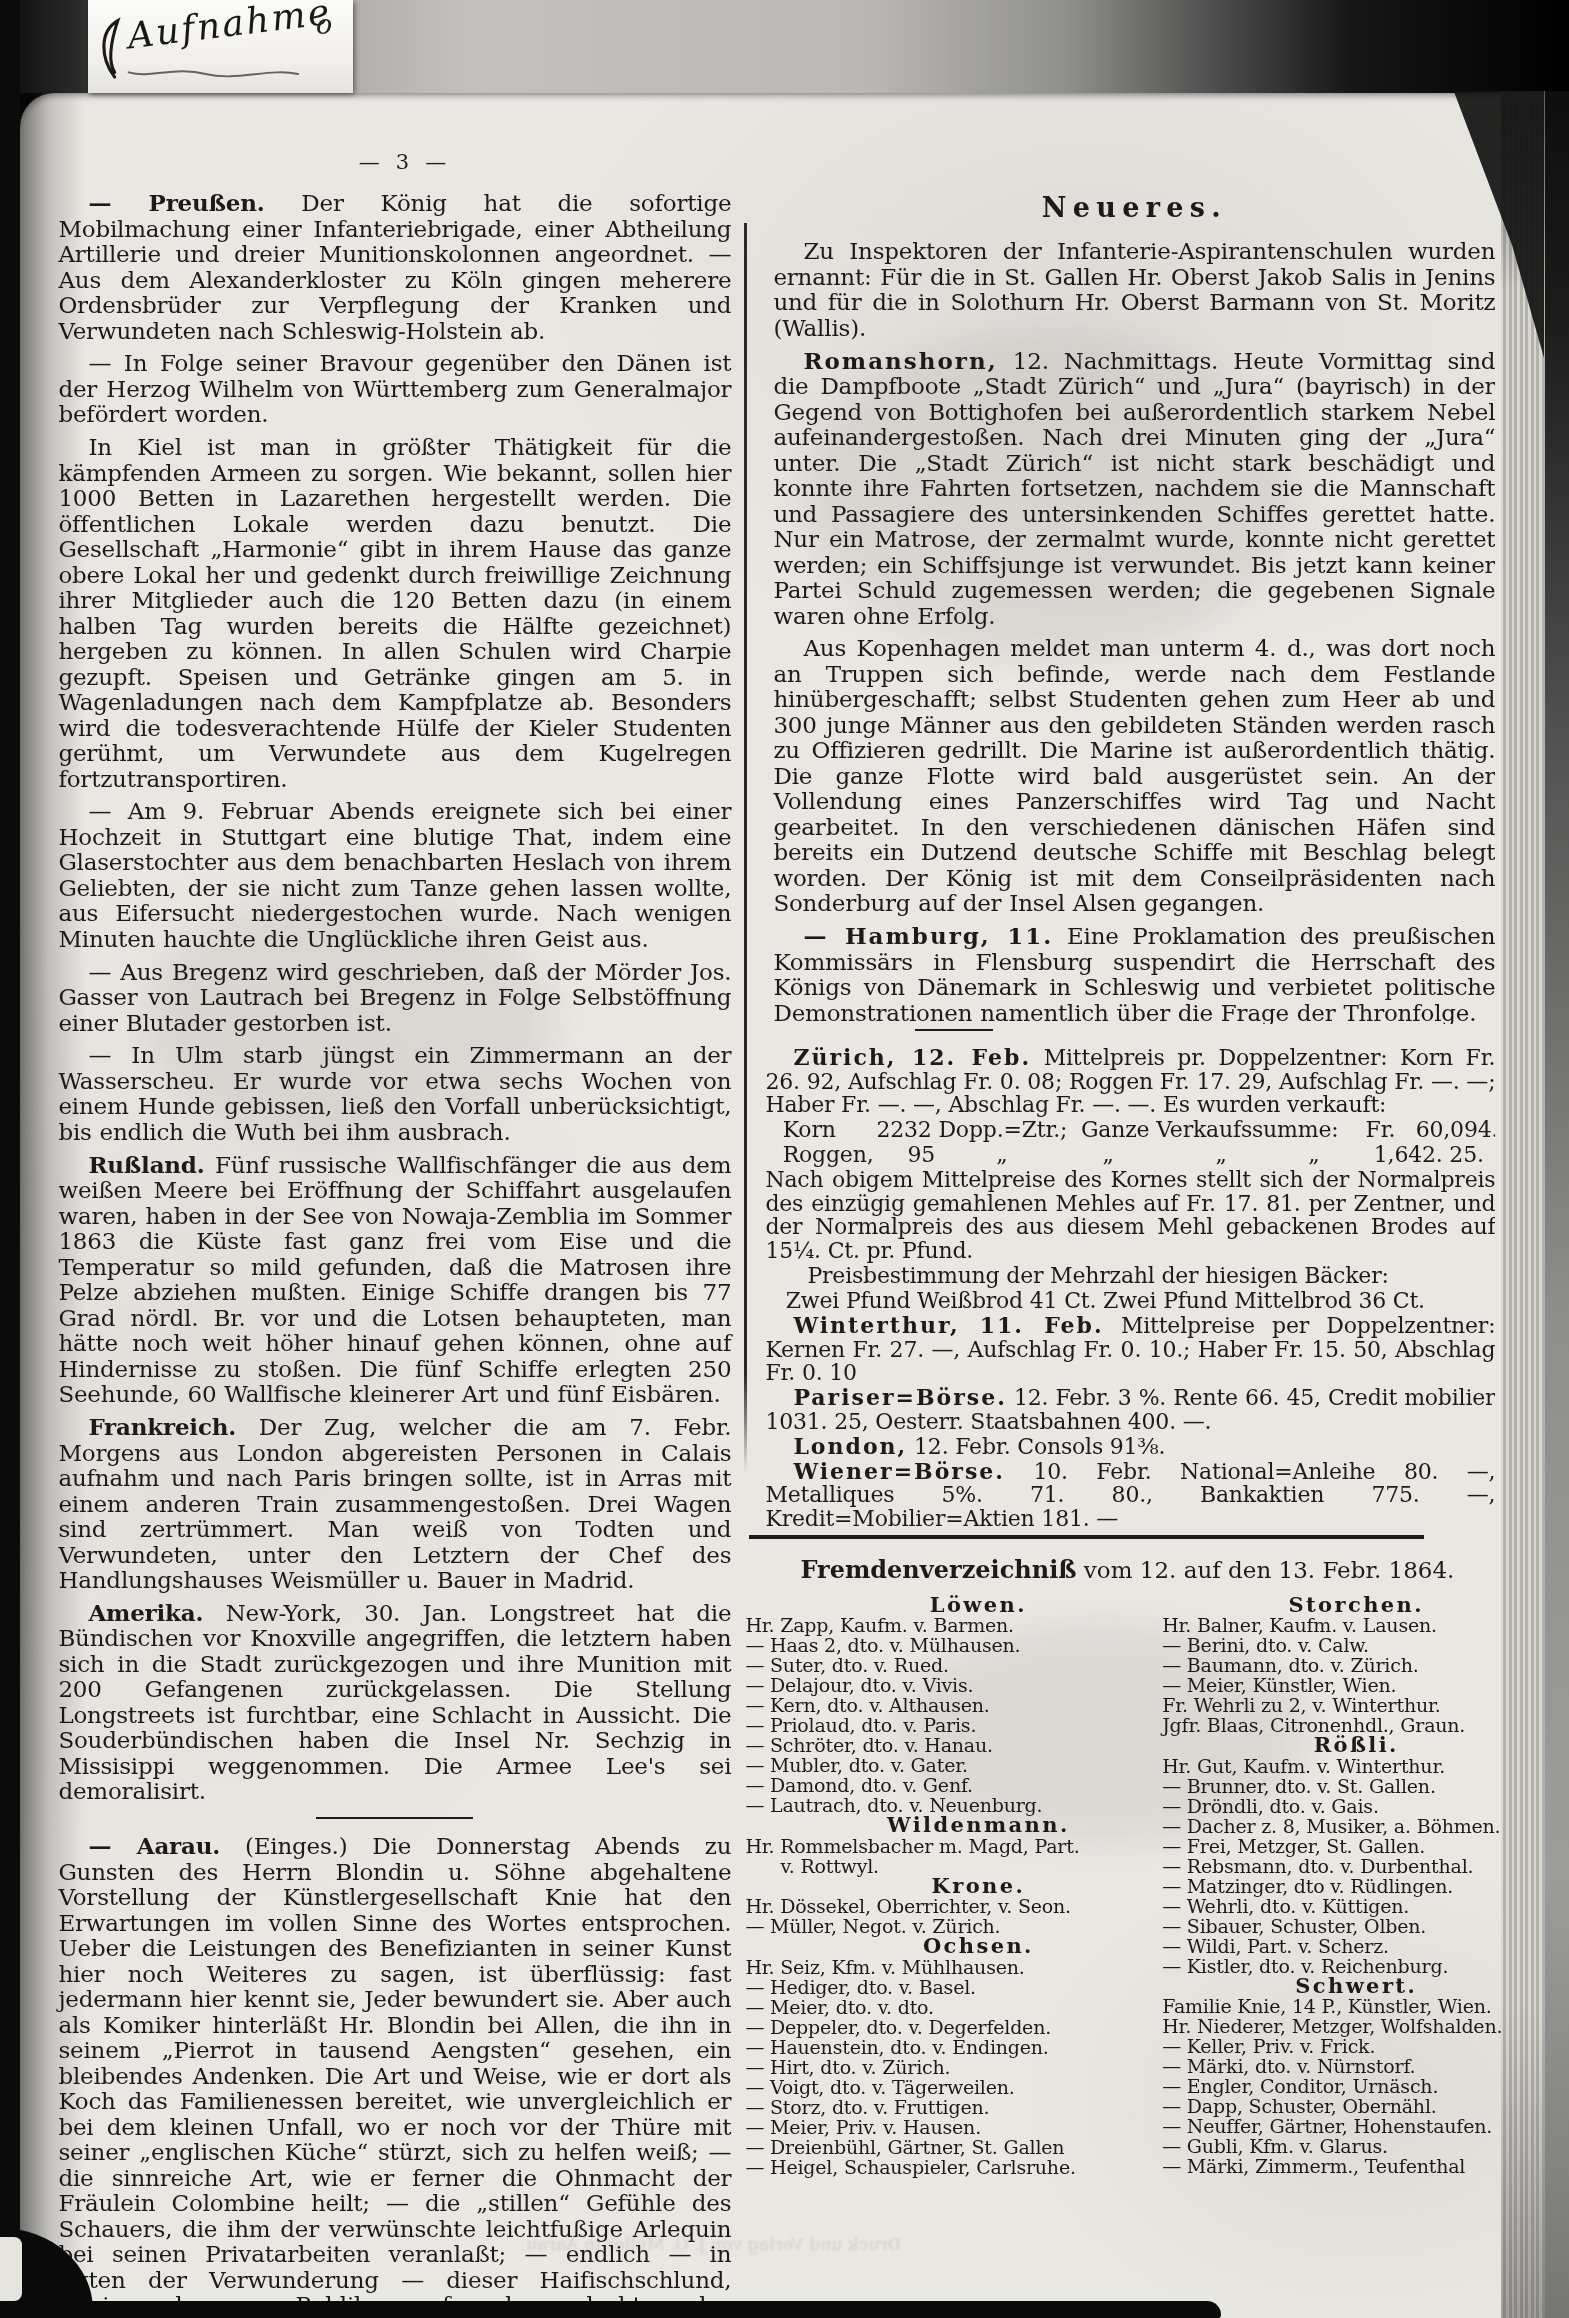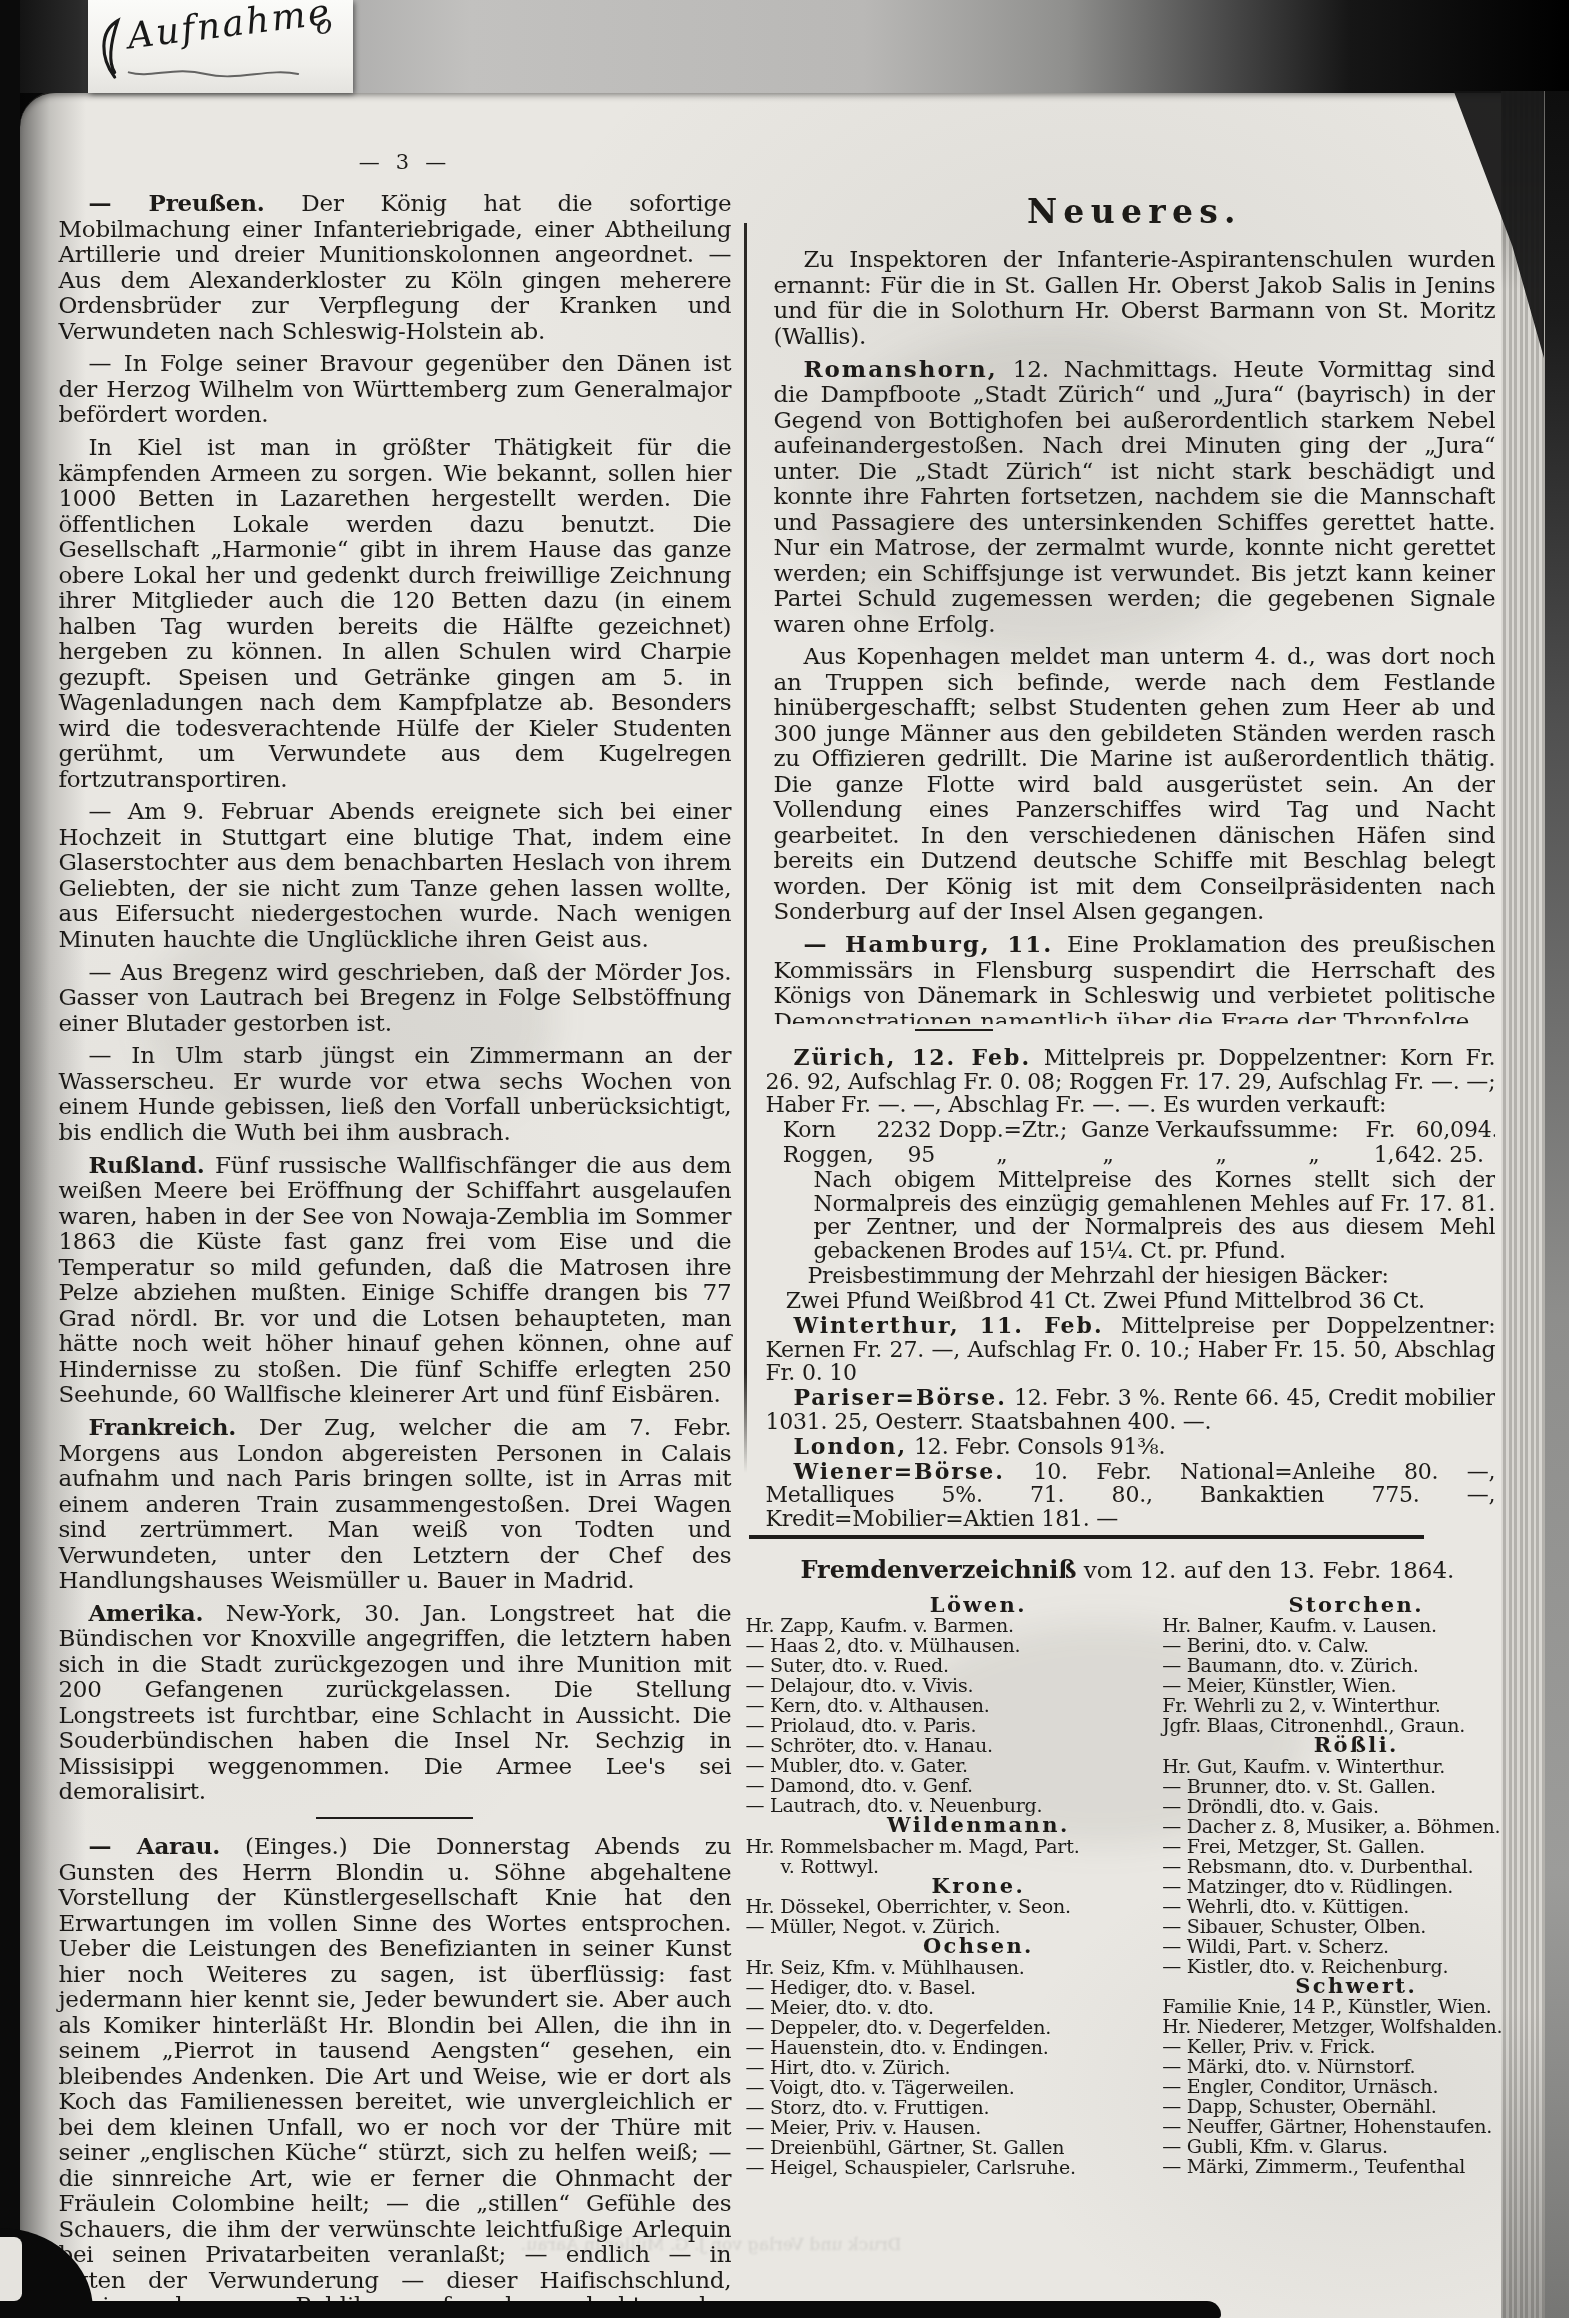--- a/index.html
+++ b/index.html
@@ -53,21 +53,21 @@
   .col-left{position:absolute;left:38px;top:97px;width:673px;}
   .col-right{position:absolute;left:753px;top:97px;width:722px;height:834px;overflow:hidden;}
   .rule-vert{position:absolute;left:724px;top:130px;width:2.4px;height:1250px;background:#2b2926;
     -webkit-mask-image:linear-gradient(180deg,#000 92%,transparent);
             mask-image:linear-gradient(180deg,#000 92%,transparent);}
 
   .art{font-size:23px;line-height:25.5px;text-align:justify;text-indent:30px;margin:0 0 6.3px;
        letter-spacing:-0.2px;word-spacing:0.8px;}
   .ld{font-weight:700;}
   .sp{letter-spacing:2px;}
-  .neueres{font-size:33px;font-weight:700;text-align:center;letter-spacing:6.3px;margin:1.6px 0 15.7px;}
+  .neueres{font-size:27px;font-weight:700;text-align:center;letter-spacing:6.3px;margin:1.6px 0 15.7px;}
 
   .rule-short{width:157px;border-top:2.4px solid #1e1c1a;margin:12.6px auto 14px;}
   .rs2{position:absolute;left:895px;top:936px;width:78px;border-top:2.4px solid #1e1c1a;margin:0;}
 
   
   .market{position:absolute;left:745px;top:953px;width:730px;height:483px;overflow:hidden;}
   .mkt{font-size:22px;line-height:23.5px;text-align:justify;text-indent:28px;margin:0 0 1.6px;
        letter-spacing:-0.2px;}
   .mkt.pre{white-space:pre;text-indent:17.3px;text-align:left;}
 
@@ -135,21 +135,21 @@
       <p class="art"><b class="ld"></b><span>Aus Kopenhagen meldet man unterm 4. d., was dort noch an Truppen sich befinde, werde nach dem Festlande hinübergeschafft; selbst Studenten gehen zum Heer ab und 300 junge Männer aus den gebildeten Ständen werden rasch zu Offizieren gedrillt. Die Marine ist außerordentlich thätig. Die ganze Flotte wird bald ausgerüstet sein. An der Vollendung eines Panzerschiffes wird Tag und Nacht gearbeitet. In den verschiedenen dänischen Häfen sind bereits ein Dutzend deutsche Schiffe mit Beschlag belegt worden. Der König ist mit dem Conseilpräsidenten nach Sonderburg auf der Insel Alsen gegangen.</span></p>
       <p class="art"><b class="ld sp">— Hamburg, 11.</b><span> Eine Proklamation des preußischen Kommissärs in Flensburg suspendirt die Herrschaft des Königs von Dänemark in Schleswig und verbietet politische Demonstrationen namentlich über die Frage der Thronfolge.</span></p>
     </div>
 
     <div class="rs2"></div>
 
     <div class="market">
       <p class="mkt"><b class="ld sp">Zürich, 12. Feb.</b><span> Mittelpreis pr. Doppelzentner: Korn Fr. 26. 92, Aufschlag Fr. 0. 08; Roggen Fr. 17. 29, Aufschlag Fr. —. —; Haber Fr. —. —, Abschlag Fr. —. —.  Es wurden verkauft:</span></p>
       <p class="mkt pre"><span>Korn      2232 Dopp.=Ztr.;  Ganze Verkaufssumme:    Fr.   60,094. 25.</span></p>
       <p class="mkt pre"><span>Roggen,     95         „              „               „            „        1,642. 25.</span></p>
-      <p class="mkt" style="text-indent:0;margin-left:48px;"><span>Nach obigem Mittelpreise des Kornes stellt sich der Normalpreis des einzügig gemahlenen Mehles auf Fr. 17. 81. per Zentner, und der Normalpreis des aus diesem Mehl gebackenen Brodes auf 15¼. Ct. pr. Pfund.</span></p>
+      <p class="mkt" style="text-indent:0;"><span>Nach obigem Mittelpreise des Kornes stellt sich der Normalpreis des einzügig gemahlenen Mehles auf Fr. 17. 81. per Zentner, und der Normalpreis des aus diesem Mehl gebackenen Brodes auf 15¼. Ct. pr. Pfund.</span></p>
       <p class="mkt" style="text-indent:42px;"><span>Preisbestimmung der Mehrzahl der hiesigen Bäcker:</span></p>
       <p class="mkt" style="text-indent:20.4px;"><span>Zwei Pfund Weißbrod 41 Ct.  Zwei Pfund Mittelbrod 36 Ct.</span></p>
       <p class="mkt"><b class="ld sp">Winterthur, 11. Feb.</b><span> Mittelpreise per Doppelzentner: Kernen Fr. 27. —, Aufschlag Fr. 0. 10.; Haber Fr. 15. 50, Abschlag Fr. 0. 10</span></p>
       <p class="mkt"><b class="ld sp">Pariser=Börse.</b><span> 12. Febr. 3 %. Rente 66. 45, Credit mobilier 1031. 25, Oesterr. Staatsbahnen 400. —.</span></p>
       <p class="mkt"><b class="ld sp">London,</b><span> 12. Febr. Consols 91⅜.</span></p>
       <p class="mkt"><b class="ld sp">Wiener=Börse.</b><span> 10. Febr. National=Anleihe 80. —, Metalliques 5%. 71. 80., Bankaktien 775. —, Kredit=Mobilier=Aktien 181. —</span></p>
       <p class="mkt"><b class="ld sp">Wechselkurs.</b><span> 10. Febr. London 119. 20. Augsburg 3 Monat 101. 60.</span></p>
     </div>
 
     <div class="rule-thick"></div>

